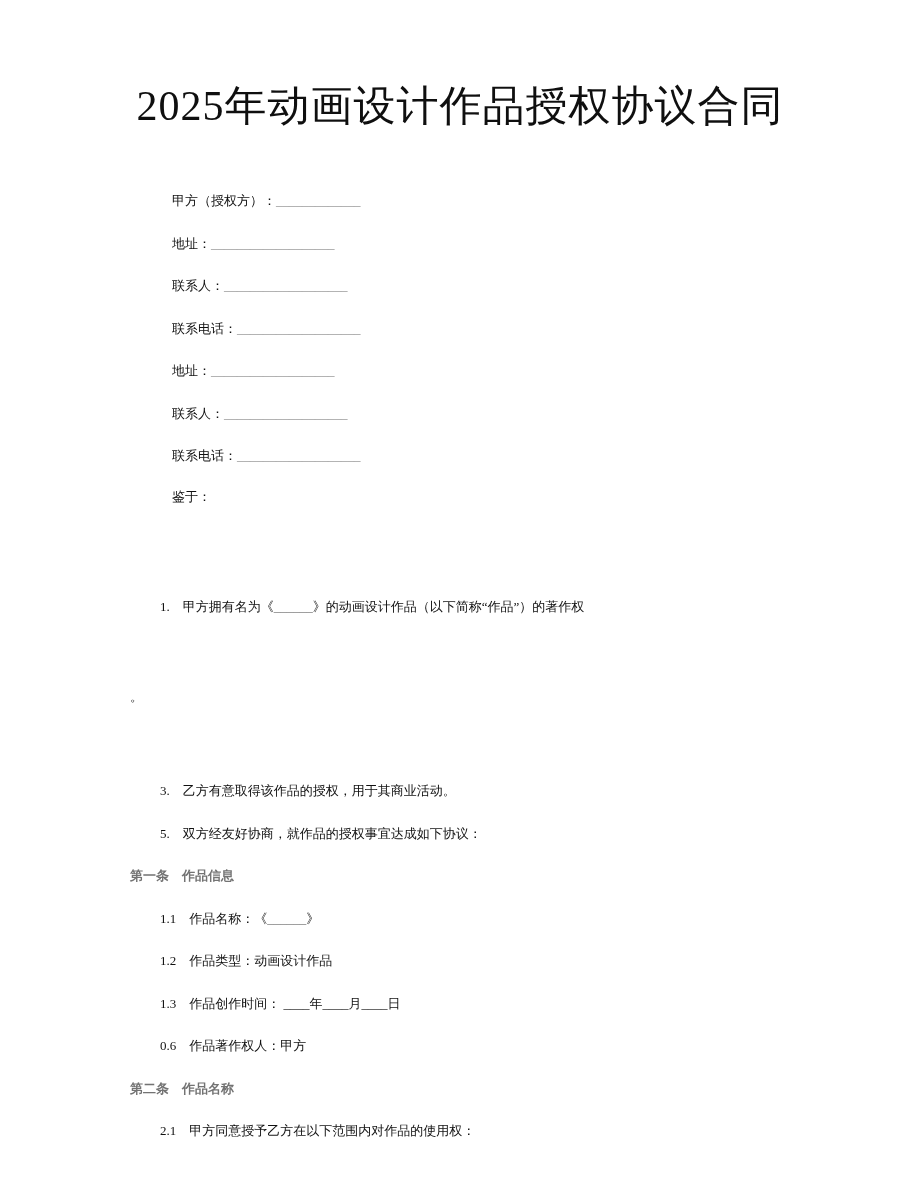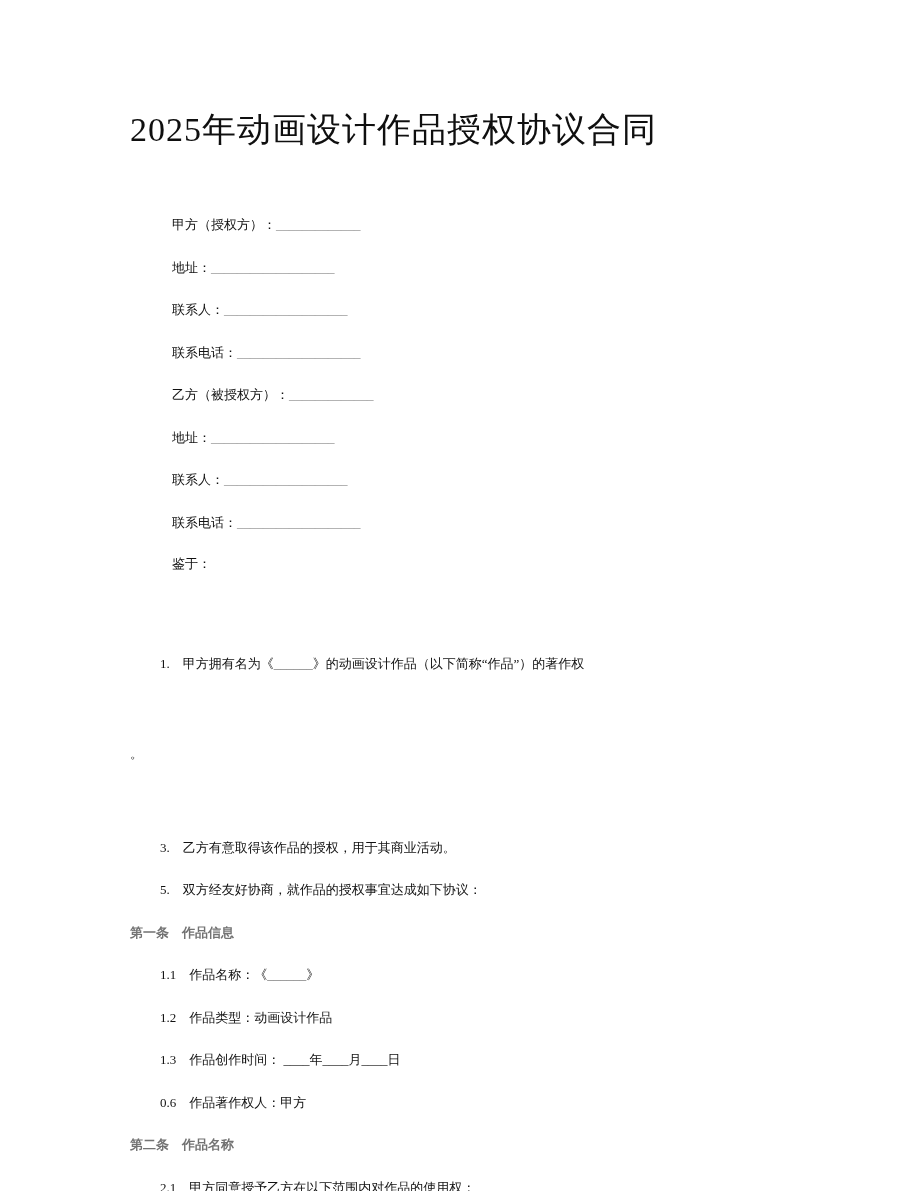--- a/index.html
+++ b/index.html
@@ -13,61 +13,60 @@
     height: 1191px;
     background: #ffffff;
     overflow: hidden;
     font-family: "Liberation Serif", "DejaVu Serif", serif;
     color: #111111;
   }
   .content {
     padding: 0 130px;
   }
   .doc-title {
-    padding-top: 106px;
-    font-size: 34px;
+    padding-top: 82px;
+    font-size: 42px;
     line-height: 48px;
     font-weight: 400;
     letter-spacing: 1px;
-    text-align: left;
+    text-align: center;
     white-space: nowrap;
     color: #0f0f0f;
   }
   .p {
     font-size: 13px;
     line-height: 28px;
     margin: 0 0 14.5px 0;
     white-space: pre;
   }
   .first { margin-top: 57px; }
   .lbl { padding-left: 42px; }   
   .num { padding-left: 30px; }   
   .hd  { font-weight: 700; padding-left: 0; color: #737373; }
-  .jy  { margin-bottom: 11px; }
+  .jy  { margin-bottom: 21px; }
   .tight { margin-bottom: 13px; }
   .w1 { line-height: 30px; margin-bottom: 5px; }
   .w1 .l1 { padding-left: 30px; white-space: pre; }
   .w1 .l2 { padding-left: 0; white-space: pre; }
   .blank { color: #8d8d8d; }       
   .blank-mid { color: #6e6e6e; }   
 </style>
 </head>
 <body>
 
 <div class="page">
   <div class="content">
 
     <div class="doc-title">2025年动画设计作品授权协议合同</div>
 
     <div class="p lbl first"><span>甲方（授权方）：</span><span class="blank">_____________</span></div>
     <div class="p lbl"><span>地址：</span><span class="blank">___________________</span></div>
     <div class="p lbl"><span>联系人：</span><span class="blank">___________________</span></div>
     <div class="p lbl"><span>联系电话：</span><span class="blank">___________________</span></div>
 
-    <div class="p lbl"><span>乙方（被授权方）：</span><span class="blank">_____________</span></div>
     <div class="p lbl"><span>地址：</span><span class="blank">___________________</span></div>
     <div class="p lbl"><span>联系人：</span><span class="blank">___________________</span></div>
     <div class="p lbl tight"><span>联系电话：</span><span class="blank">___________________</span></div>
 
     <div class="p lbl jy">鉴于：</div>
 
     <div class="p w1">
       <div class="l1"><span>1.　甲方拥有名为《</span><span class="blank-mid">______</span><span>》的动画设计作品（以下简称“作品”）的著作权</span></div>
       <div class="l2">。</div>
     </div>

